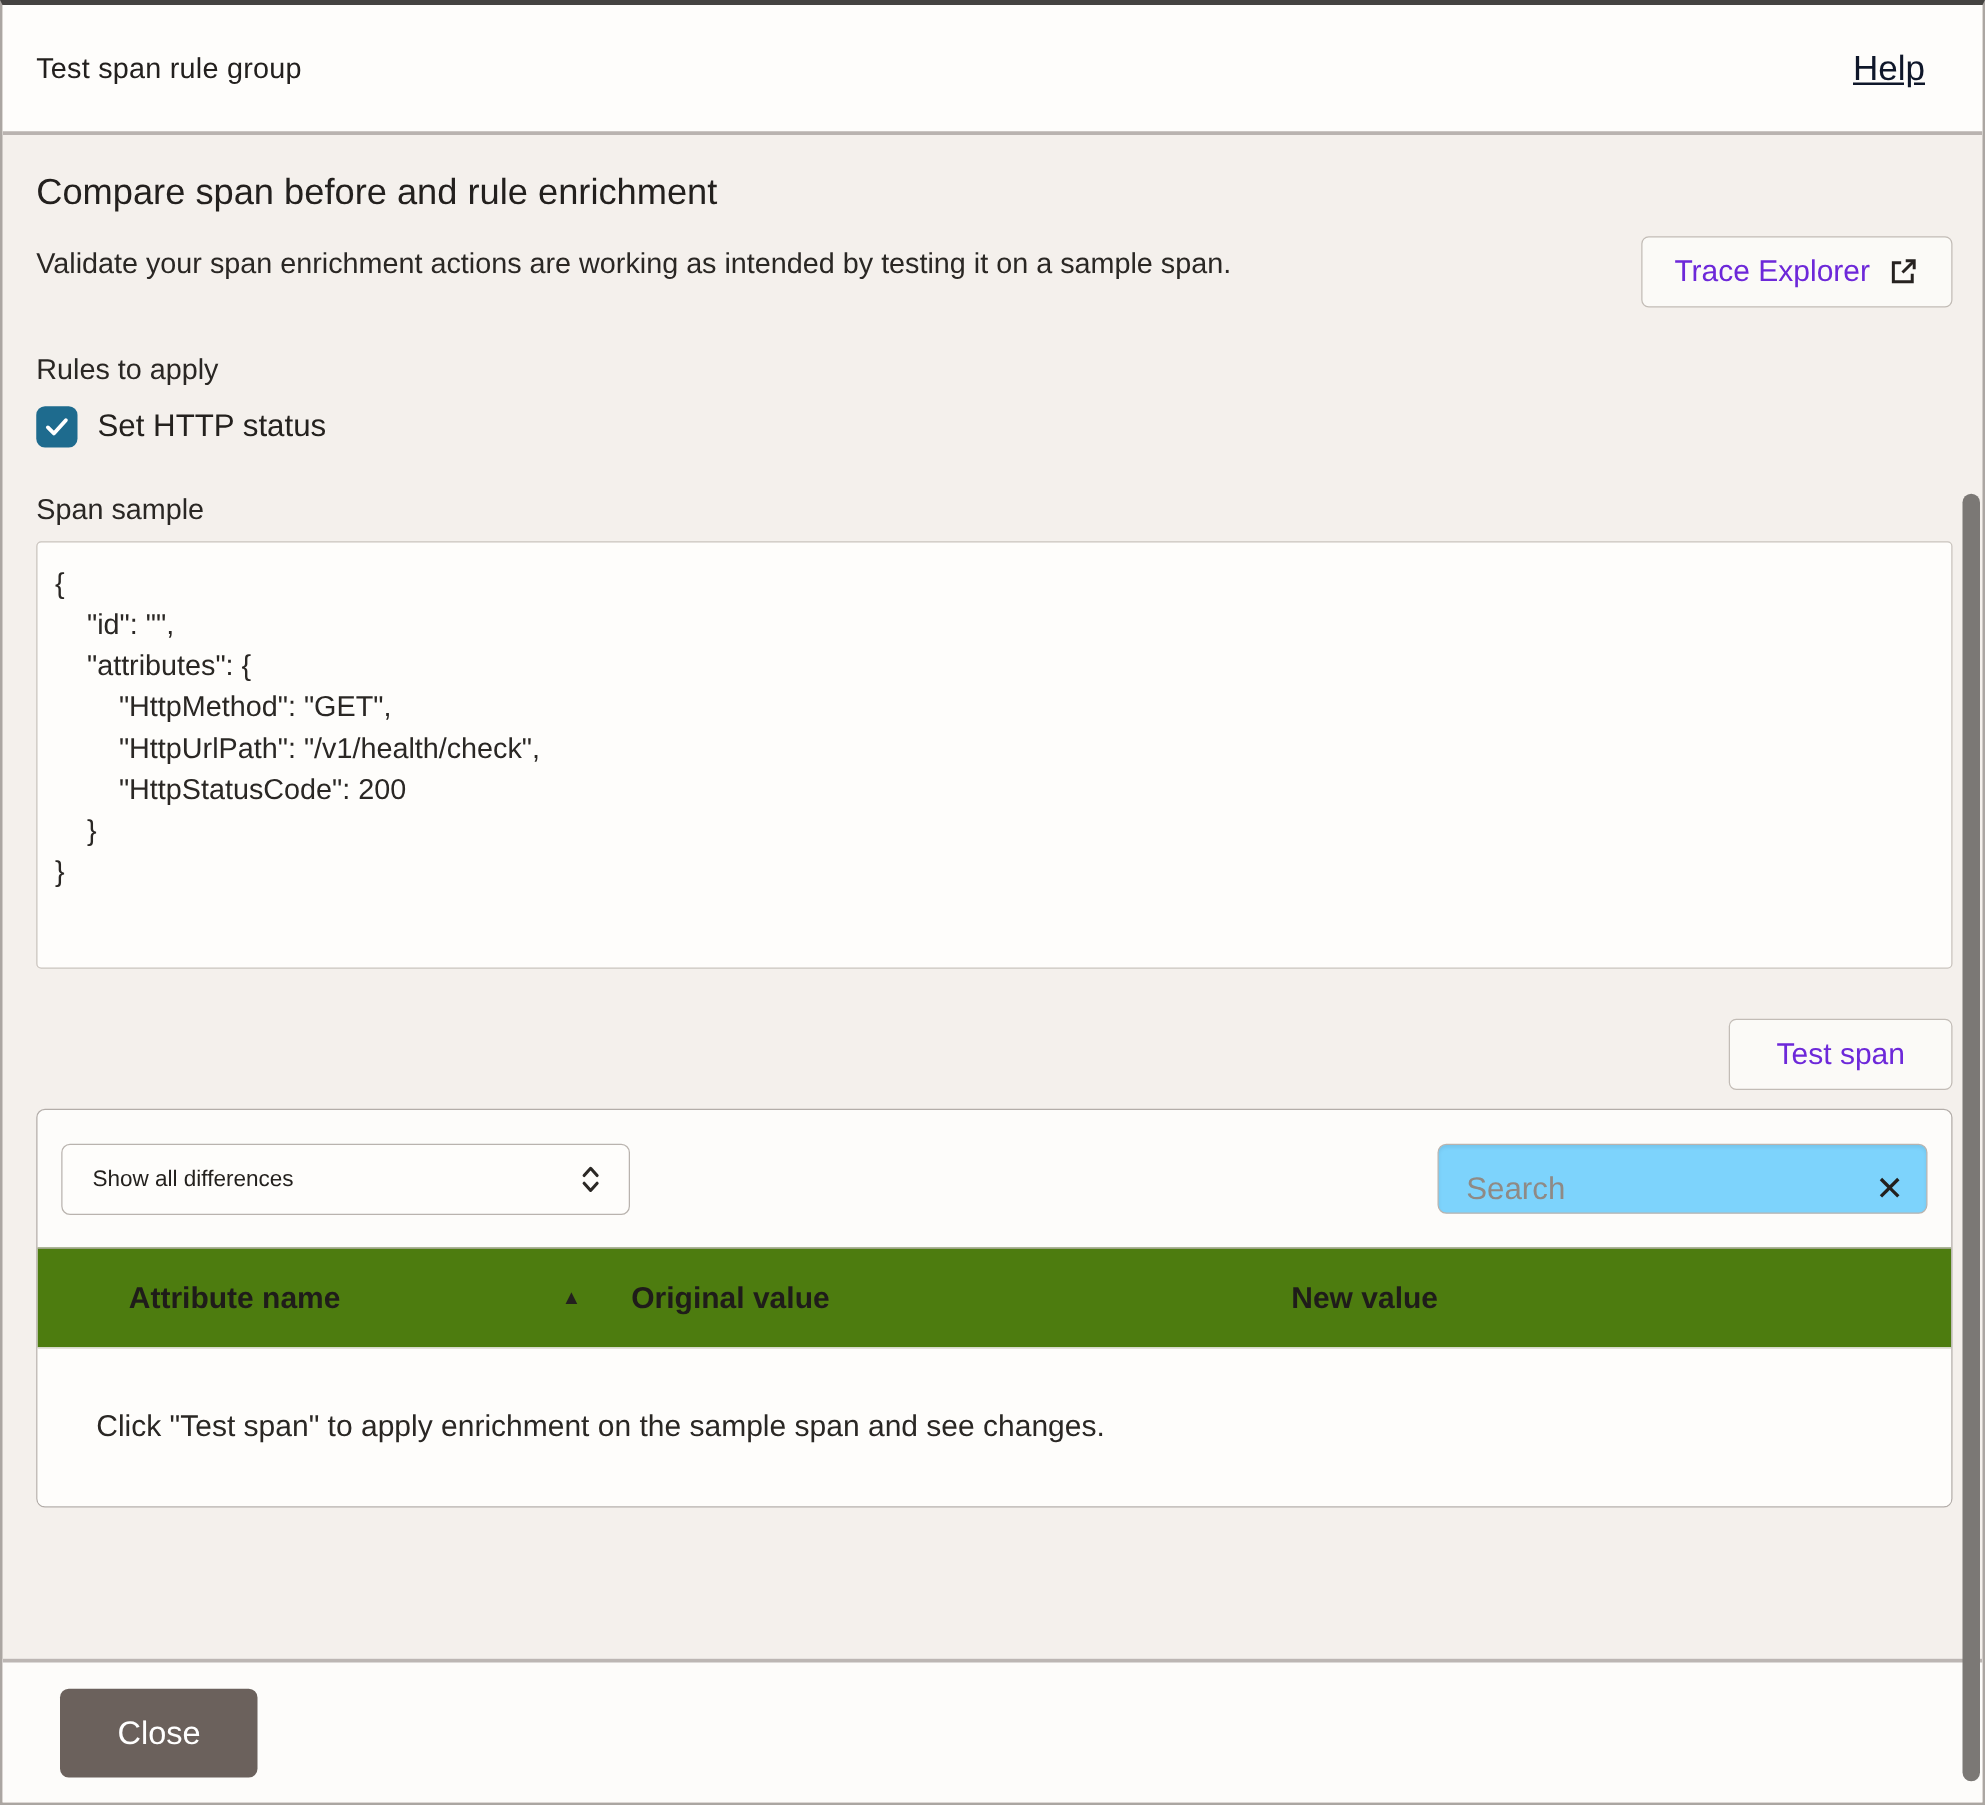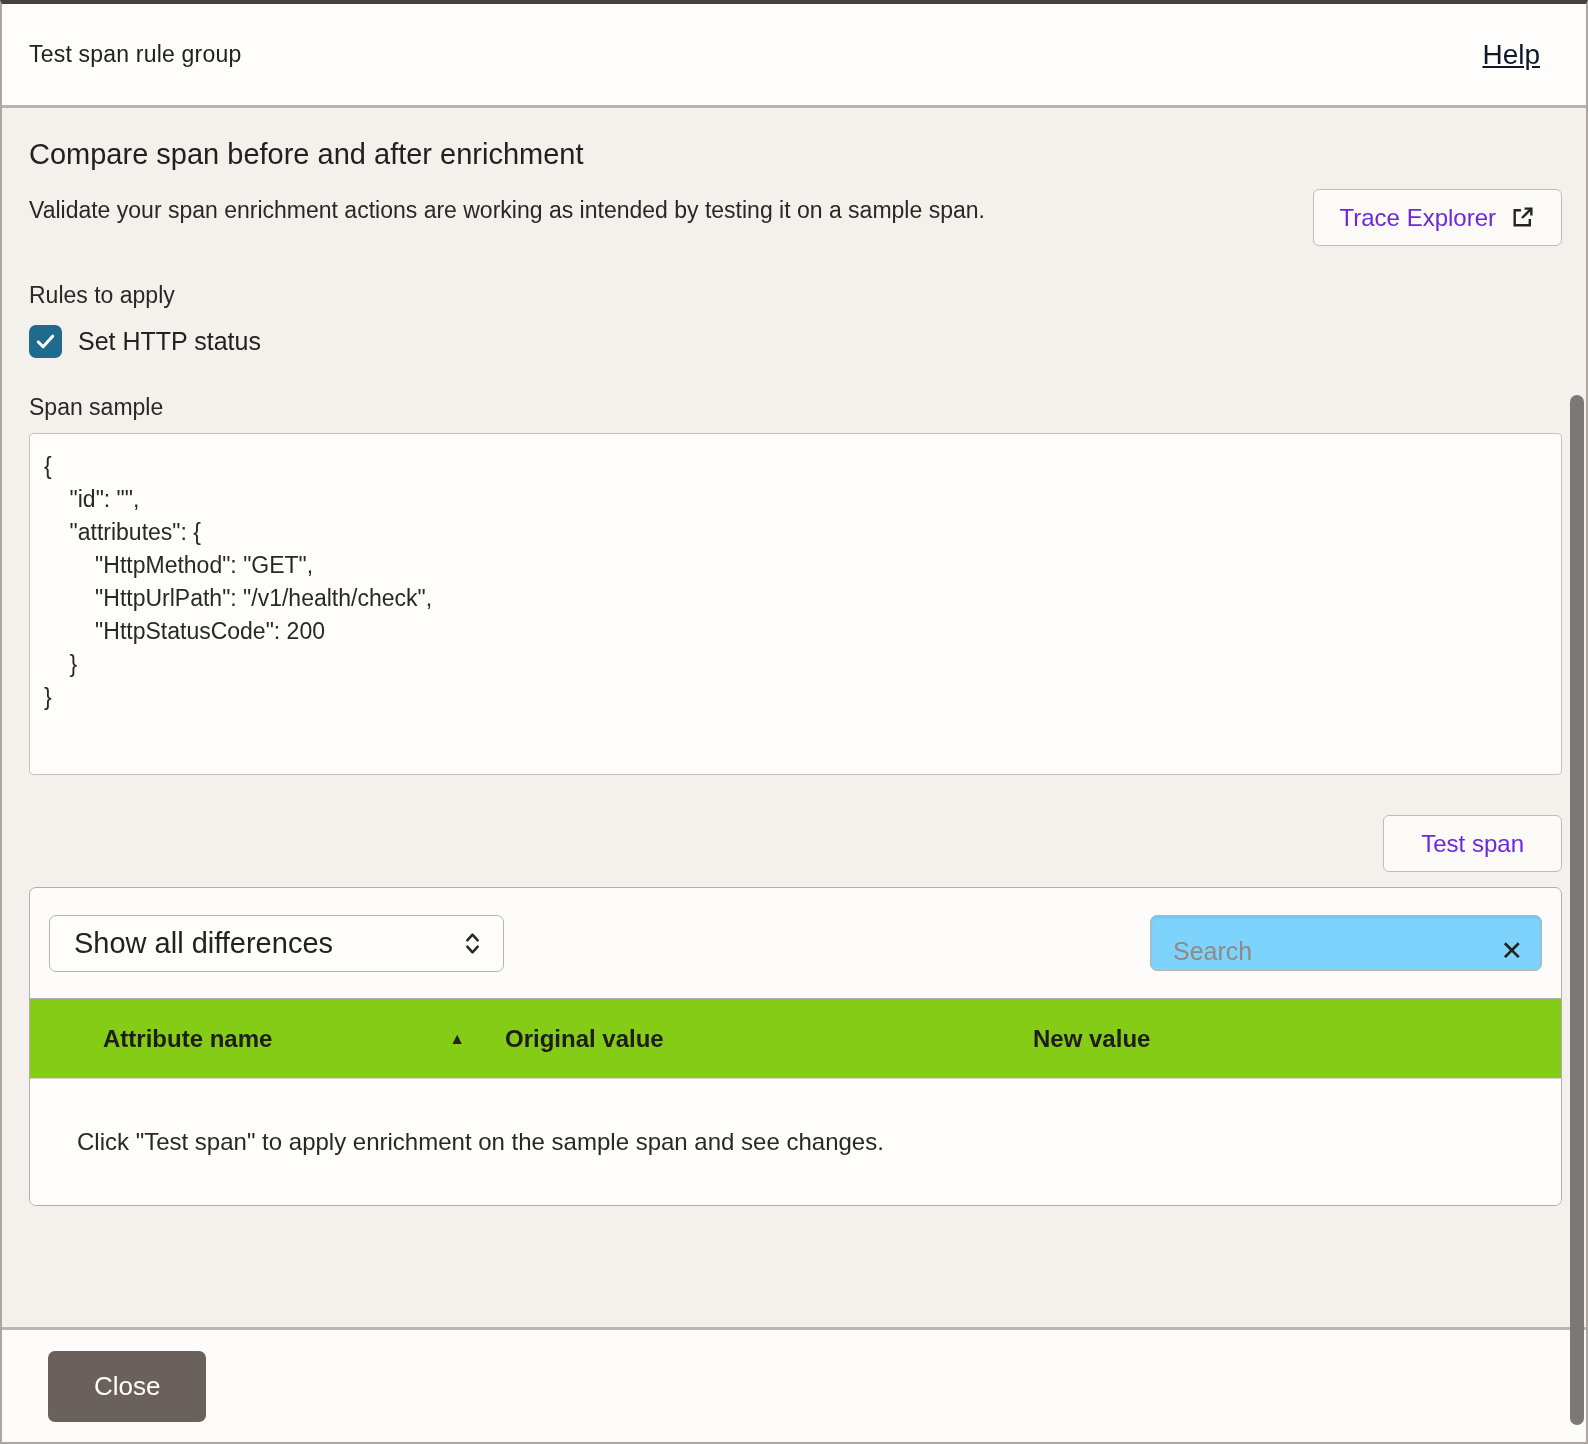--- a/index.html
+++ b/index.html
@@ -57,35 +57,35 @@
   .panel-toolbar{
     height:110px; display:flex; align-items:center; justify-content:space-between;
     padding:0 19px 0 19px;
   }
   .dropdown{
     width:455px; height:57px; background:#fefdfb;
     border:1px solid #b9b3ae; border-radius:7px;
     display:flex; align-items:center; justify-content:space-between;
     padding:0 20px 0 24px; cursor:pointer;
   }
-  .dropdown-value{ font-size:29px; color:#24211e; }
+  .dropdown-value{ font-size:18px; color:#24211e; }
   .search-wrap{
     width:392px; height:56px; background:#7dd3fc;
     border:1px solid #b9b3ae; border-radius:7px;
     display:flex; align-items:center; padding:16px 18px 0 8px;
     box-shadow:inset 0 2px 3px rgba(0,0,0,.07);
   }
   .search-input{
     flex:1 1 auto; border:none; outline:none; background:transparent;
     font-family:inherit; font-size:25px; color:#24211e; padding:0 0 0 14px; min-width:0;
   }
   .search-input::placeholder{ color:#8f8a85; opacity:1; }
   .clear-icon{ font-size:27px; color:#23201e; cursor:pointer; line-height:1; }
   .table-header{
-    border-top:1px solid #b5afab; height:80px; background:#84cc16;
+    border-top:1px solid #b5afab; height:80px; background:#4d7c0f;
     display:flex; align-items:center; padding-left:73px;
     font-size:24px; font-weight:bold; color:#1f1c1a;
   }
   .th-col1{ width:402px; display:flex; align-items:center; justify-content:space-between; padding-right:40px; cursor:pointer; }
   .th-col2{ width:528px; }
   .th-col3{ flex:1; }
   .sort-icon{ font-size:16px; color:#24211e; }
   .empty-row{
     border-top:1px solid #dcd7d2; height:127px; background:#fefdfb;
     display:flex; align-items:center; padding-left:47px;
@@ -113,21 +113,21 @@
 
 <div class="dialog">
 
   <div class="dlg-header">
     <div class="dlg-title">Test span rule group</div>
     <a class="help-link">Help</a>
   </div>
 
   <div class="dlg-body">
 
-    <div class="section-heading">Compare span before and after enrichment</div>
+    <div class="section-heading">Compare span before and rule enrichment</div>
 
     <div class="desc-row">
       <div class="description">Validate your span enrichment actions are working as intended by testing it on a sample span.</div>
       <button class="btn-secondary trace-btn">
         <span>Trace Explorer</span>
         <span class="ext-icon">
           <svg width="25" height="25" viewBox="0 0 24 24" fill="none" stroke="#262220" stroke-width="2.3">
             <path d="M10.5 5 H4.5 V19.5 H19 V13.5"></path>
             <path d="M14 3.5 H20.5 V10"></path>
             <path d="M20 4 L11.5 12.5"></path>

